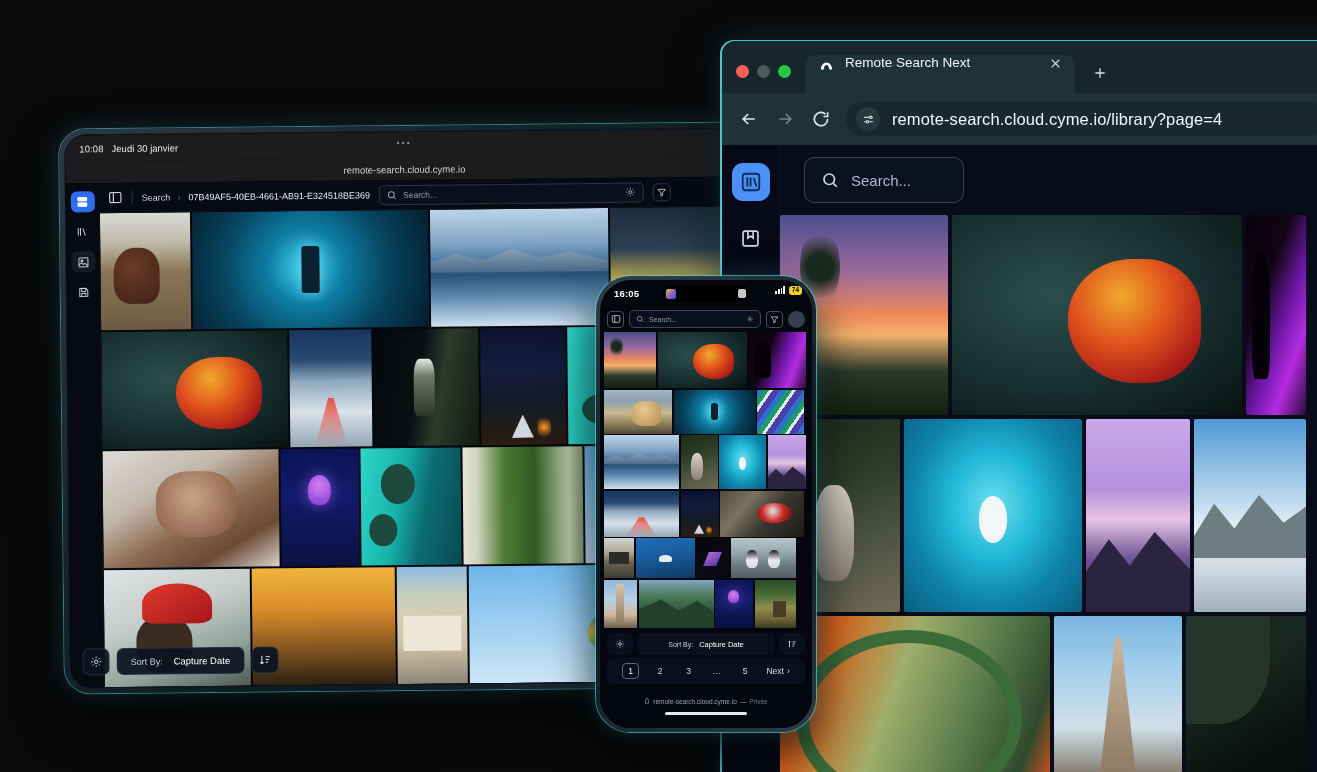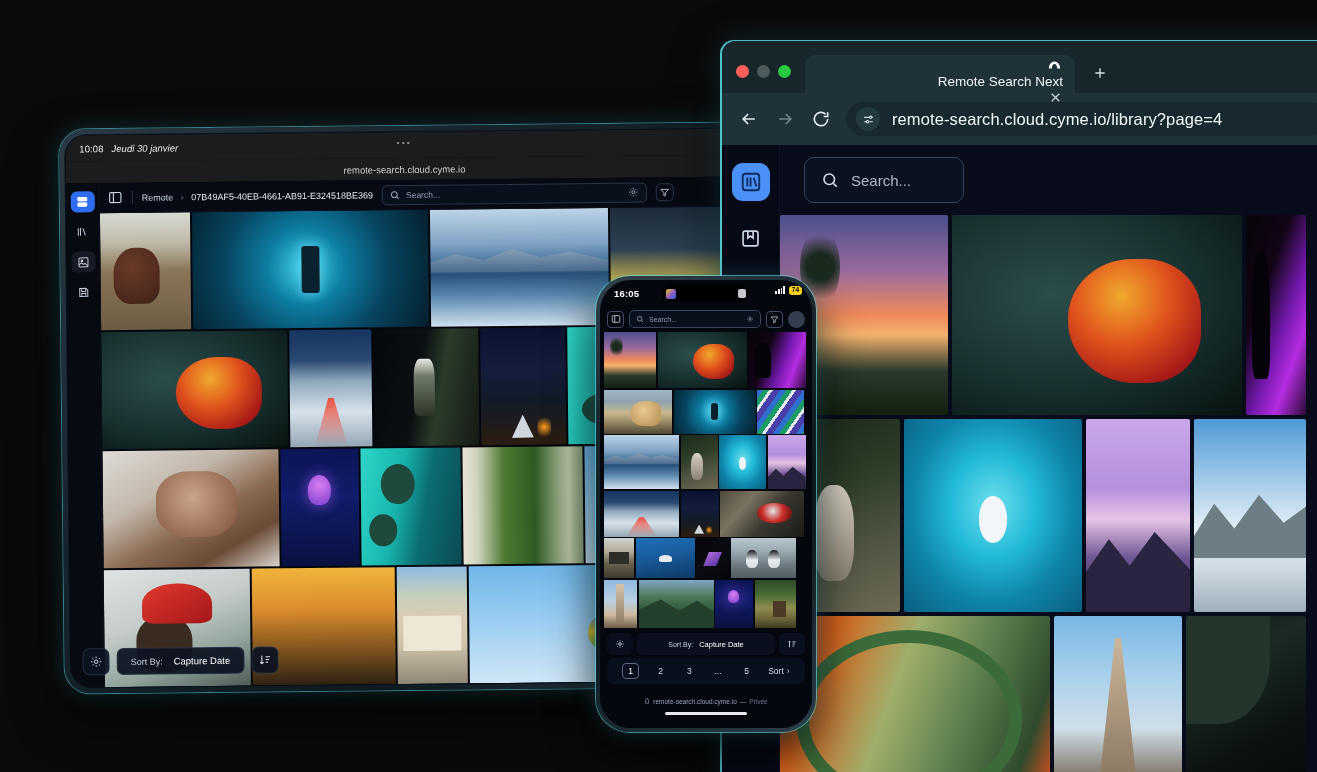--- a/index.html
+++ b/index.html
@@ -24,21 +24,21 @@
   .tablet-inner {
     position:relative; width:100%; height:100%;
     border-radius:22px; overflow:hidden; background:#06080f;
     border:1px solid #0c1520;
   }
   .tb-statusbar {
     height:26px; background:#1c1c1e; display:flex; align-items:center;
     padding:0 14px; position:relative; flex:0 0 auto;
   }
   .tb-time { font-size:9.5px; color:#e9e9ea; letter-spacing:.1px; }
-  .tb-date { font-size:9.5px; color:#e9e9ea; margin-left:8px;font-style:italic; }
+  .tb-date { font-size:9.5px; color:#e9e9ea; margin-left:8px; }
   .tb-dots { position:absolute; left:50%; top:6px; transform:translateX(-50%);
              letter-spacing:2px; font-size:9px; color:#8b8b90; }
   .tb-urlbar {
     height:22px; background:#1c1c1e; display:flex; align-items:center; justify-content:center;
     font-size:9.5px; color:#cfcfd3;
   }
   .tb-body { display:flex; height:calc(100% - 48px); background:#05070e; }
   .tb-rail {
     width:34px; flex:0 0 34px; background:#080a12; padding-top:8px;
     display:flex; flex-direction:column; align-items:center; gap:9px;
@@ -97,21 +97,21 @@
     box-shadow:-2px 0 0 0 rgba(90,225,235,.85), 0 0 30px rgba(70,200,220,.18), 0 18px 50px rgba(0,0,0,.7);
     border-top:1px solid rgba(90,225,235,.8);
   }
   .bw-chrome { background:#16262b; }
   .bw-tabsrow { height:52px; display:flex; align-items:flex-end; padding-left:14px; }
   .traffic { display:flex; align-items:center; gap:8px; padding-bottom:15px; margin-right:14px; }
   .dot { width:13px; height:13px; border-radius:50%; }
   .dot.r { background:#ff5f57; } .dot.y { background:#4d5a5c; } .dot.g { background:#28c840; }
   .bw-tab {
     height:38px; min-width:270px; background:#1e3238; border-radius:9px 9px 0 0;
-    display:flex; align-items:flex-end; gap:2px; padding:0 12px;flex-direction:column;
+    display:flex; align-items:flex-start; gap:10px; padding:0 12px;
   }
   .tab-fav { width:18px; height:18px; display:flex; align-items:center; justify-content:center; }
   .tab-title { font-size:13.5px; color:#f0f5f7; flex:1; white-space:nowrap; }
   .tab-close { width:16px; height:16px; color:#cbd8db; display:flex; align-items:center; justify-content:center; }
   .bw-newtab { width:26px; height:26px; margin:0 0 7px 12px; color:#d5e2e5;
                display:flex; align-items:center; justify-content:center; }
   .bw-navrow { height:52px; background:#1e3238; display:flex; align-items:center; gap:14px; padding:0 16px; }
   .nav-ico { width:22px; height:22px; color:#dbe7ea; display:flex; align-items:center; justify-content:center; }
   .nav-ico.fwd { color:#6d8489; }
   .bw-omnibox {
@@ -325,21 +325,21 @@
         <div class="tb-main">
           <div class="tb-toolbar">
             <span class="tb-sq">
               <svg width="15" height="15" viewBox="0 0 24 24" fill="none" stroke="currentColor" stroke-width="1.8">
                 <rect x="3" y="4" width="18" height="16" rx="2"></rect>
                   <path d="M9 4v16"></path>
               </svg>
             </span>
             <span class="tb-sep"></span>
             <span class="crumb">
-              <span>Remote</span>
+              <span>Search</span>
               <span class="sep">›</span>
               <span class="id">07B49AF5-40EB-4661-AB91-E324518BE369</span>
             </span>
             <span class="tb-search">
               <svg width="10" height="10" viewBox="0 0 24 24" fill="none" stroke="#93a0b4" stroke-width="2.4">
                 <circle cx="11" cy="11" r="7"></circle>
                   <path d="M16.5 16.5L21 21"></path>
               </svg>
               <span class="ph">Search...</span>
               <svg width="11" height="11" viewBox="0 0 24 24" fill="none" stroke="#b6c0d0" stroke-width="1.8">
@@ -616,21 +616,21 @@
             </svg>
           </span>
         </div>
         <div class="ph-pager" id="phone-pager">
             <span class="pg cur">1</span>
             <span class="pg">2</span>
             <span class="pg">3</span>
             <span class="pg">…</span>
             <span class="pg">5</span>
             <span class="pg next">
-              <span>Sort</span>
+              <span>Next</span>
               <span>›</span>
             </span>
           </div>
       </div>
 
       <div class="ph-bottom">
         <span class="ph-urlline">
           <svg width="6" height="6" viewBox="0 0 24 24" fill="currentColor">
             <path d="M7 10V7a5 5 0 0 1 10 0v3h1v11H6V10z" fill="none" stroke="currentColor" stroke-width="2.5"></path>
           </svg>

